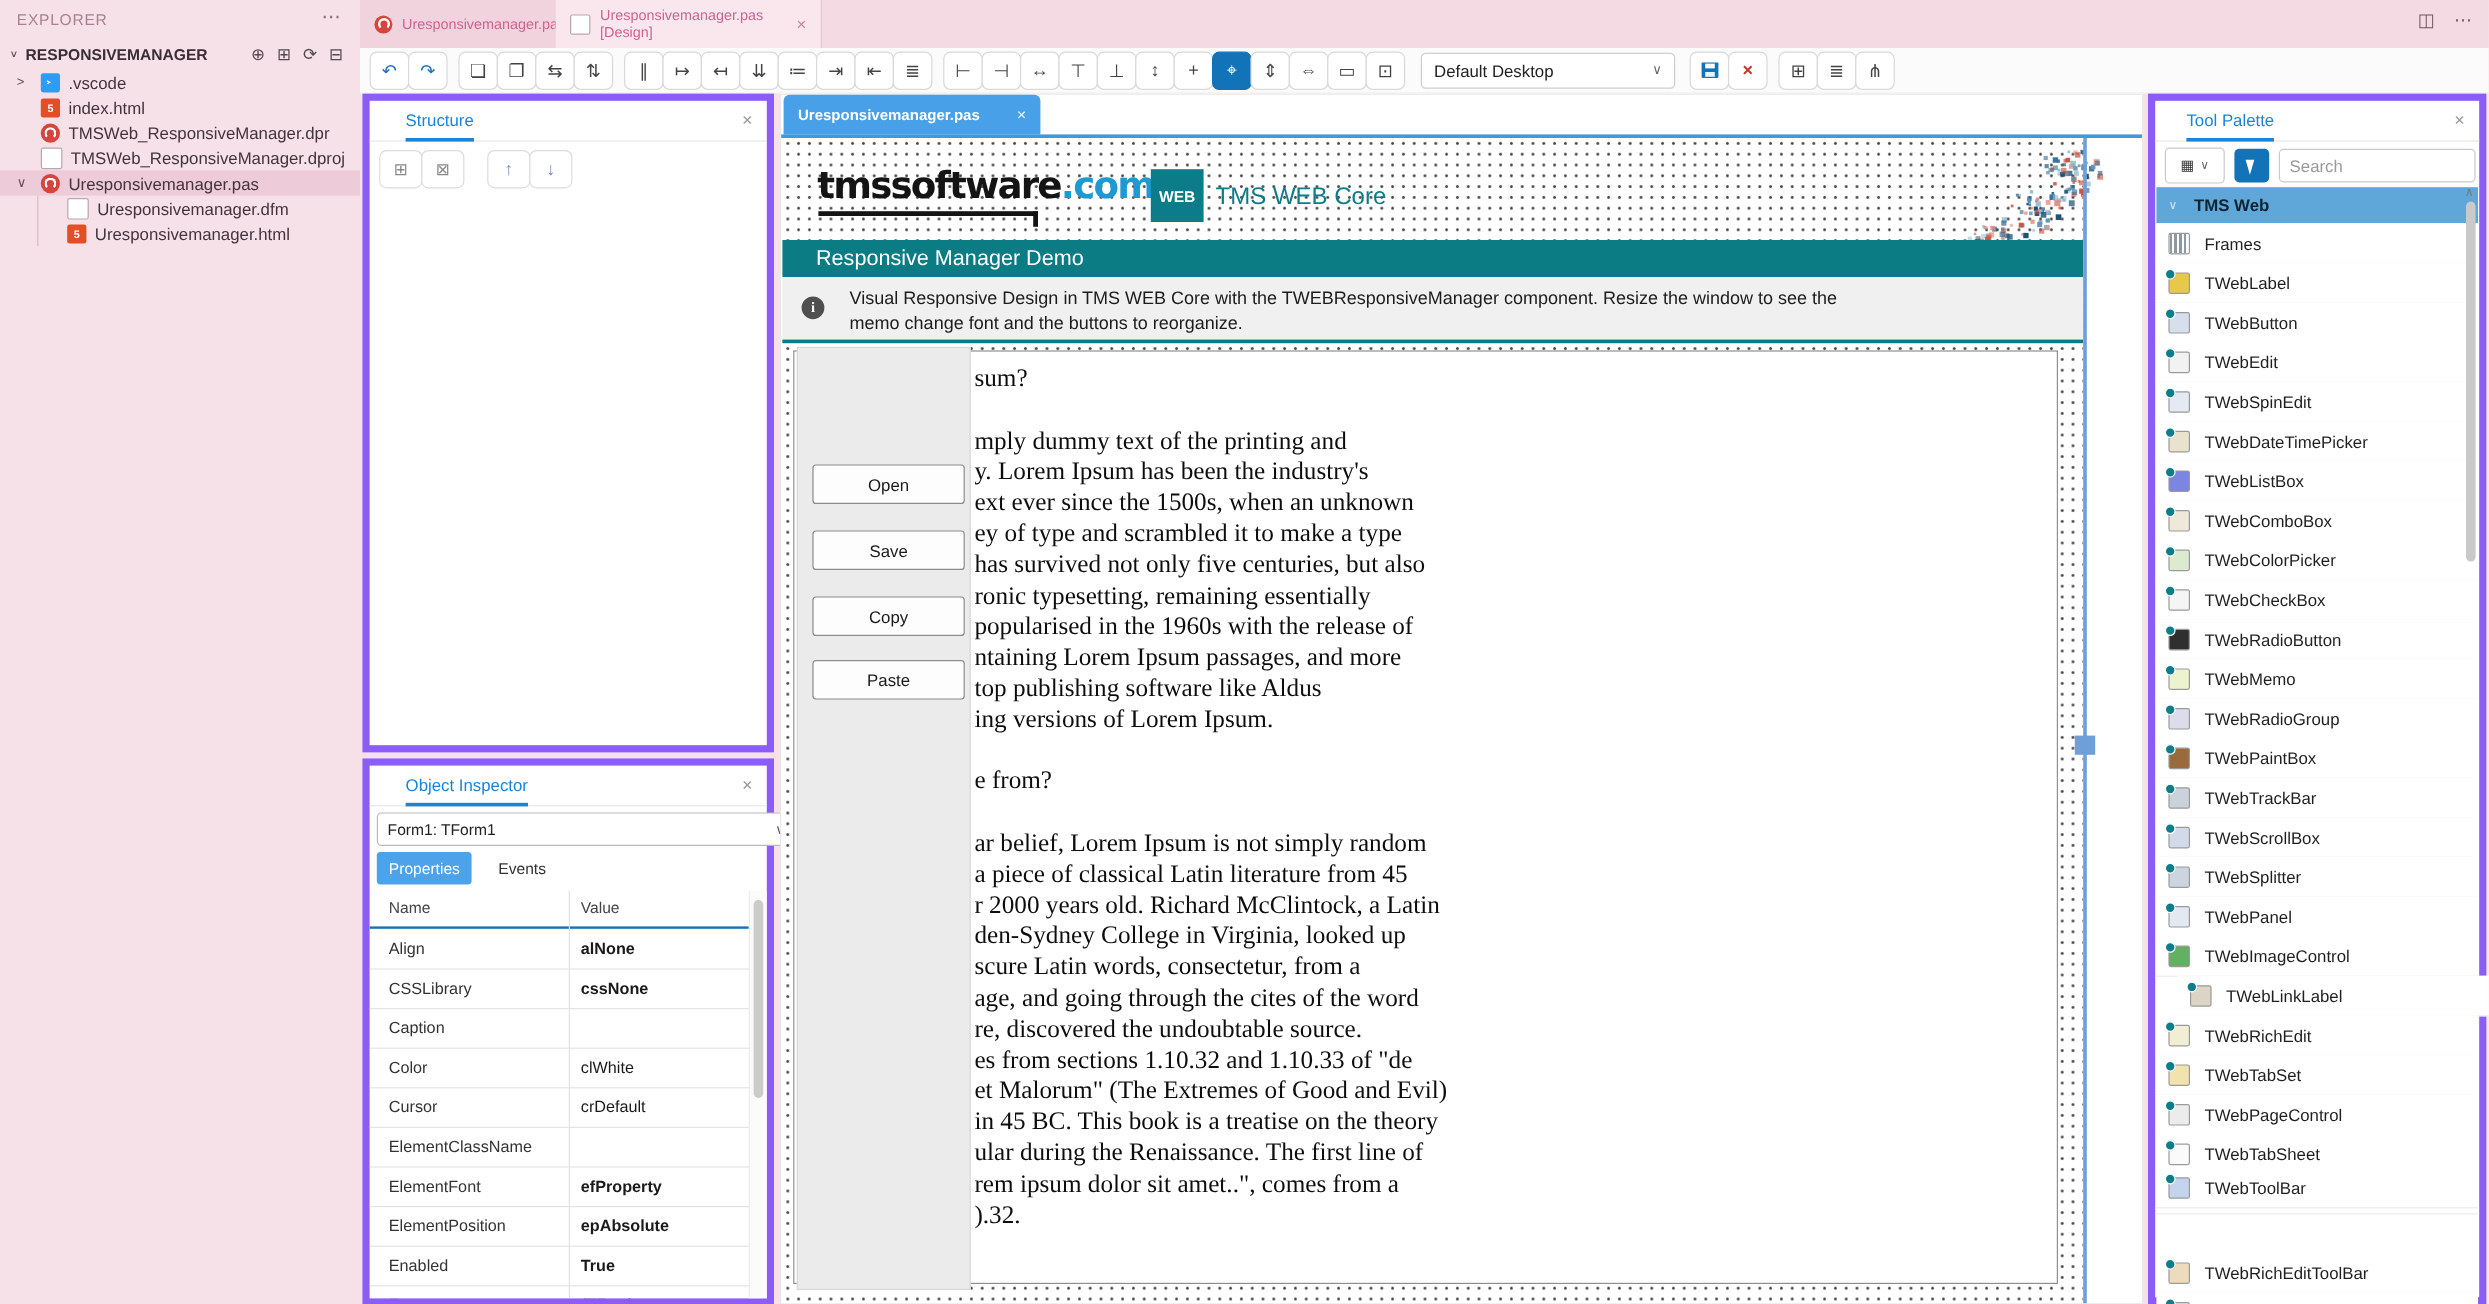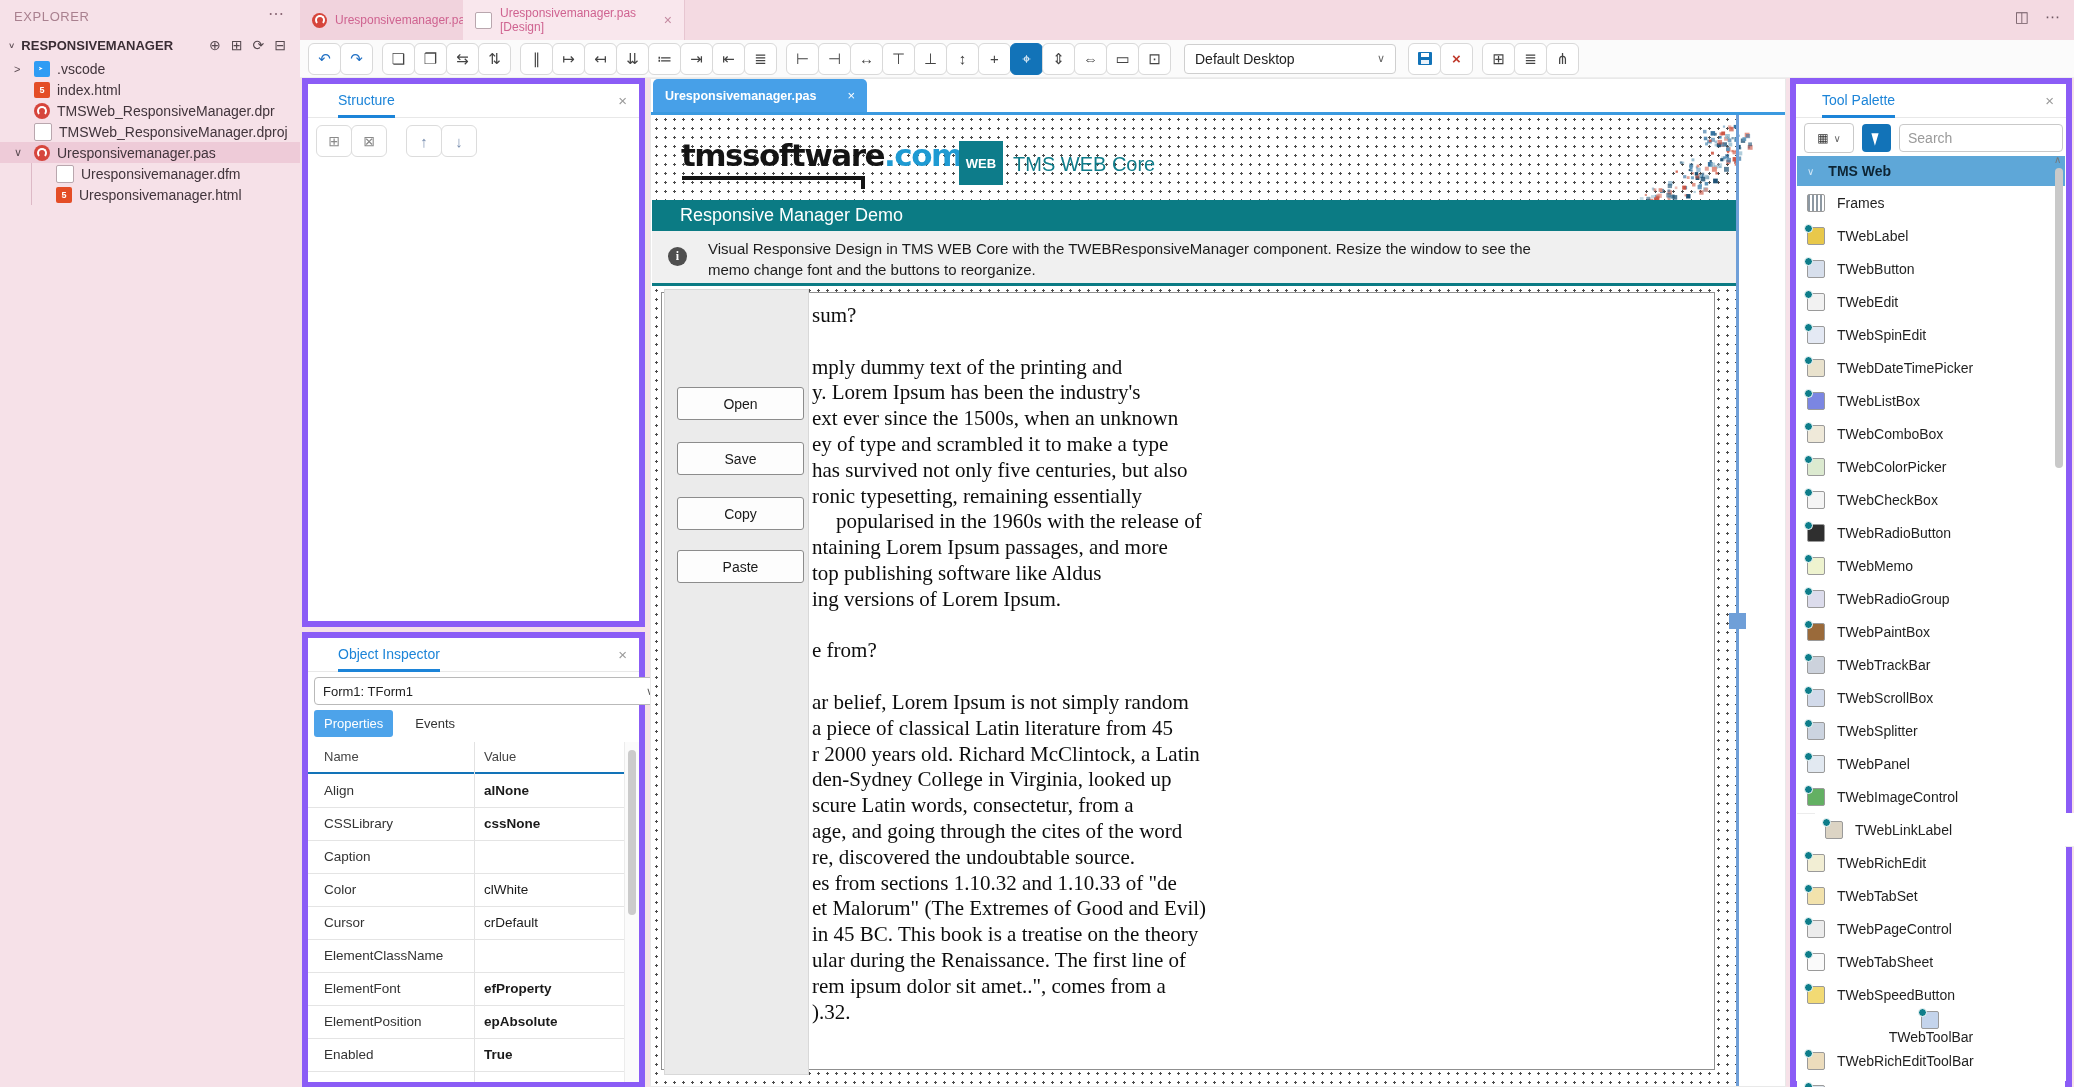--- a/index.html
+++ b/index.html
@@ -580,21 +580,21 @@
   <div id="memo">
       <div id="memo-lines">
         <div class="memo-line" style="top: 10px;">sum?</div>
         <div class="memo-line" style="top: 35.8px;"></div>
         <div class="memo-line" style="top: 61.6px;">mply dummy text of the printing and</div>
         <div class="memo-line" style="top: 87.4px;">y. Lorem Ipsum has been the industry's</div>
         <div class="memo-line" style="top: 113.2px;">ext ever since the 1500s, when an unknown</div>
         <div class="memo-line" style="top: 139px;">ey of type and scrambled it to make a type</div>
         <div class="memo-line" style="top: 164.8px;">has survived not only five centuries, but also</div>
         <div class="memo-line" style="top: 190.6px;">ronic typesetting, remaining essentially</div>
-        <div class="memo-line" style="top: 216.4px; margin-left: 24px;">popularised in the 1960s with the release of</div>
+        <div class="memo-line" style="top: 216.4px;">popularised in the 1960s with the release of</div>
         <div class="memo-line" style="top: 242.2px;">ntaining Lorem Ipsum passages, and more</div>
         <div class="memo-line" style="top: 268px;">top publishing software like Aldus</div>
         <div class="memo-line" style="top: 293.8px;">ing versions of Lorem Ipsum.</div>
         <div class="memo-line" style="top: 319.6px;"></div>
         <div class="memo-line" style="top: 345.4px;">e from?</div>
         <div class="memo-line" style="top: 371.2px;"></div>
         <div class="memo-line" style="top: 397px;">ar belief, Lorem Ipsum is not simply random</div>
         <div class="memo-line" style="top: 422.8px;">a piece of classical Latin literature from 45</div>
         <div class="memo-line" style="top: 448.6px;">r 2000 years old. Richard McClintock, a Latin</div>
         <div class="memo-line" style="top: 474.4px;">den-Sydney College in Virginia, looked up</div>
@@ -735,21 +735,21 @@
         <span>TWebPageControl</span>
       </div>
       <div class="pal-item" style="top: 861px;">
         <span class="comp-icon dot" style="background: rgb(250, 250, 250);"></span>
         <span>TWebTabSheet</span>
       </div>
       <div class="pal-item" style="top: 894px;">
         <span class="comp-icon dot" style="background: rgb(242, 218, 116);"></span>
         <span>TWebSpeedButton</span>
       </div>
-      <div class="pal-item" style="top: 927px; flex-direction: column;">
+      <div class="pal-item" style="top: 889px;">
         <span class="comp-icon dot" style="background: rgb(196, 212, 236);"></span>
         <span>TWebToolBar</span>
       </div>
       <div class="pal-item" style="top: 960px;">
         <span class="comp-icon dot" style="background: rgb(236, 220, 188);"></span>
         <span>TWebRichEditToolBar</span>
       </div>
       <div class="pal-item" style="top: 993px;">
         <span class="comp-icon dot" style="background: rgb(220, 228, 236);"></span>
         <span>TWebMainMenu</span>

